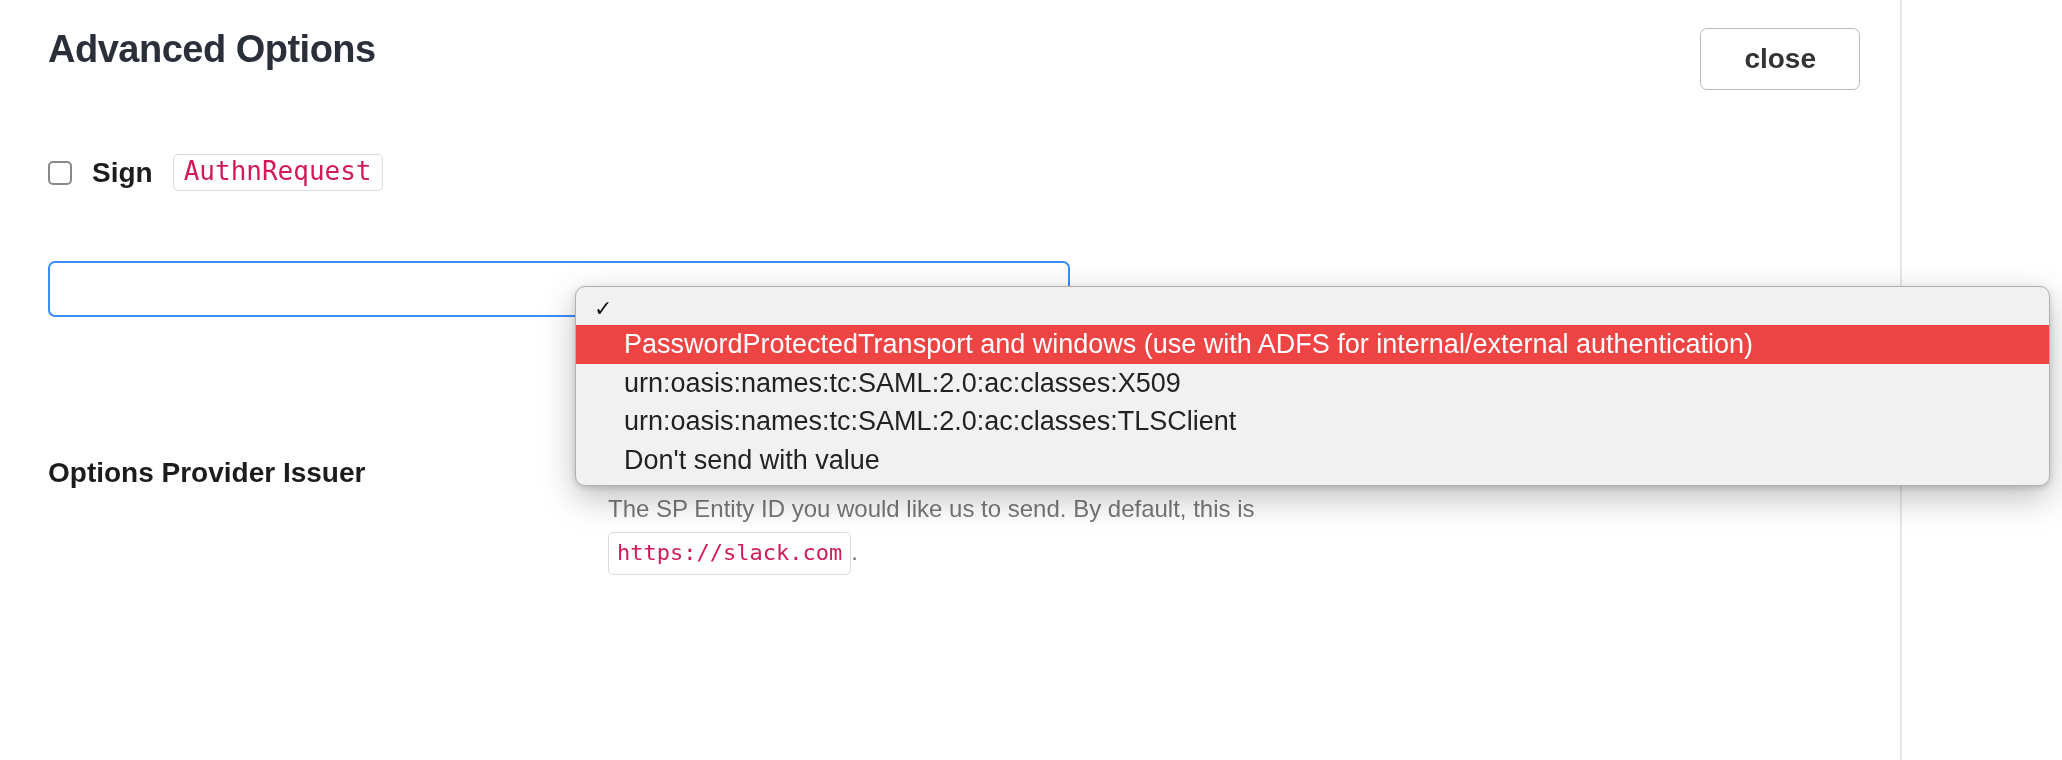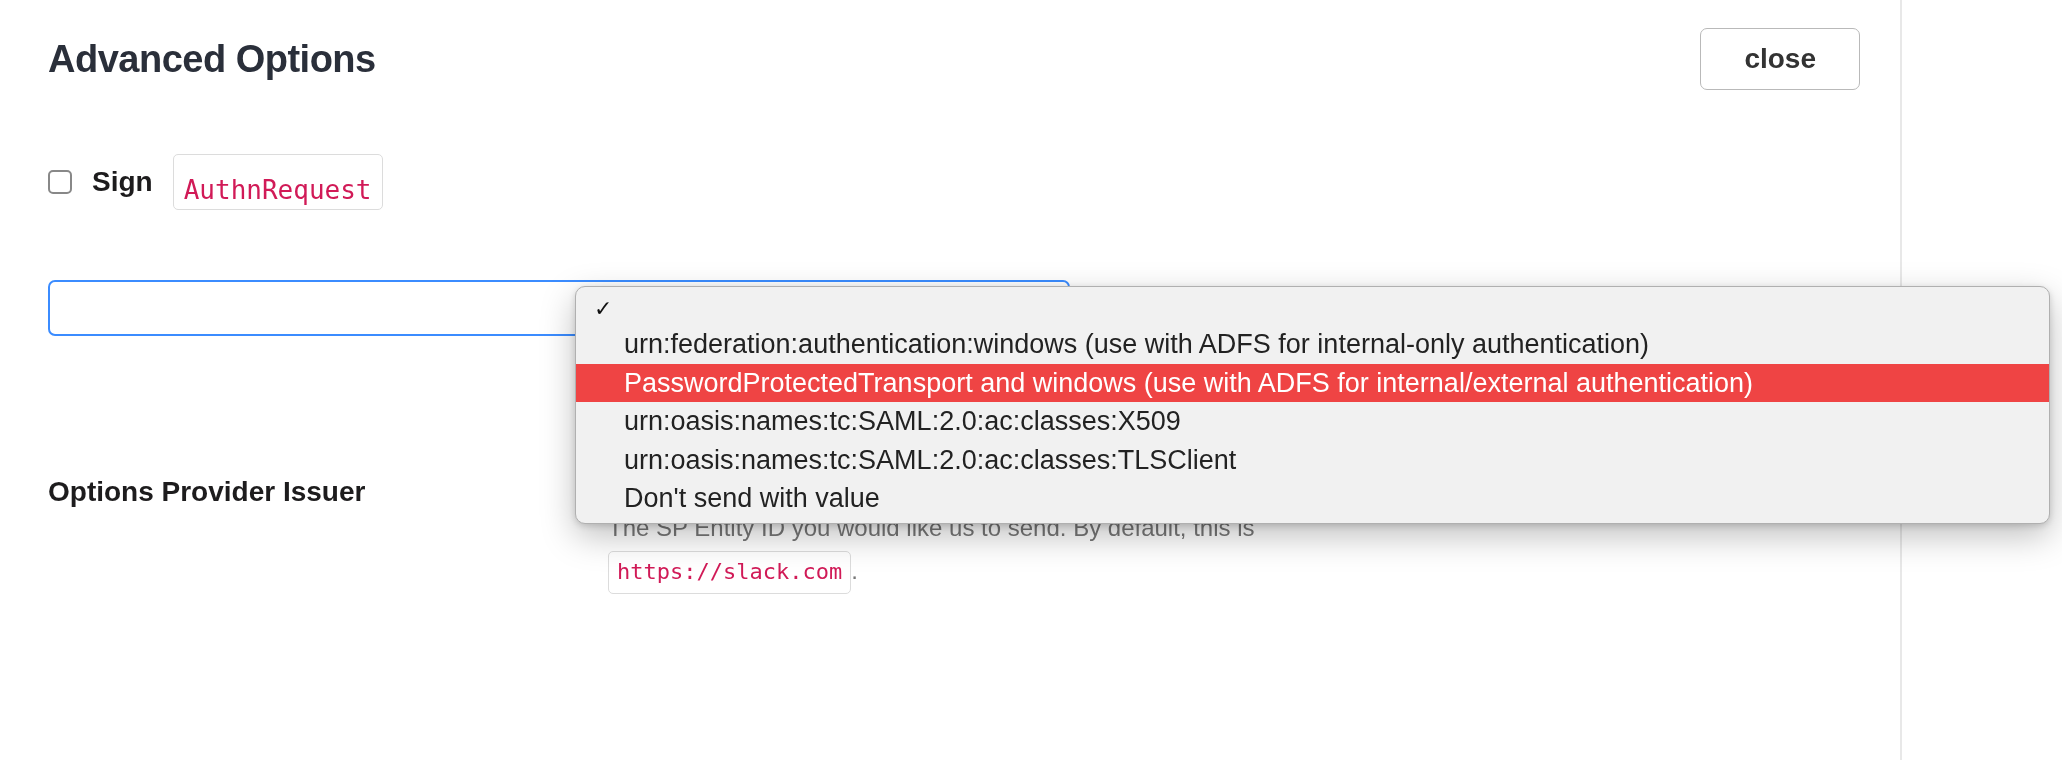--- a/index.html
+++ b/index.html
@@ -18,21 +18,21 @@
     .border-right {
       position: absolute;
       top: 0;
       left: 1900px;
       width: 2px;
       height: 760px;
       background: #e8e8e8;
     }
     .header-row {
       display: flex;
-      align-items: center;
+      align-items: flex-start;
       justify-content: space-between;
       width: 100%;
       padding-right: 40px;
       margin-bottom: 64px;
     }
     .section-title {
       font-size: 38px;
       font-weight: 800;
       color: #2a2f3a;
       letter-spacing: -0.5px;
@@ -75,21 +75,21 @@
     }
     .sign-text { font-size: 28px; font-weight: 700; color: #1d1c1d; }
     .code-chip {
       font-family: ui-monospace, SFMono-Regular, Menlo, Consolas, monospace;
       font-size: 26px;
       font-weight: 500;
       color: #d11a57;
       background: #fff;
       border: 1px solid #dcdcdc;
       border-radius: 5px;
-      padding: 20px 10px 4px 10px;
+      padding: 1px 10px 4px 10px;
     }
     .field-col {
       flex: 1;
       padding-right: 60px;
     }
     .select-ghost {
       width: 1022px;
       height: 56px;
       border: 2px solid #3b8cff;
       border-radius: 7px;
@@ -192,24 +192,20 @@
   </div>
 
 </div>
 
 <div class="border-right"></div>
 
 <div class="dropdown" id="dropdown">
     <div class="dropdown-item">
       <span class="check">✓</span>
     </div>
-    <div class="dropdown-item">
-      <span class="check"></span>
-      <span>urn:federation:authentication:windows (use with ADFS for internal-only authentication)</span>
-    </div>
     <div class="dropdown-item highlight">
       <span class="check"></span>
       <span>PasswordProtectedTransport and windows (use with ADFS for internal/external authentication)</span>
     </div>
     <div class="dropdown-item">
       <span class="check"></span>
       <span>urn:oasis:names:tc:SAML:2.0:ac:classes:X509</span>
     </div>
     <div class="dropdown-item">
       <span class="check"></span>

